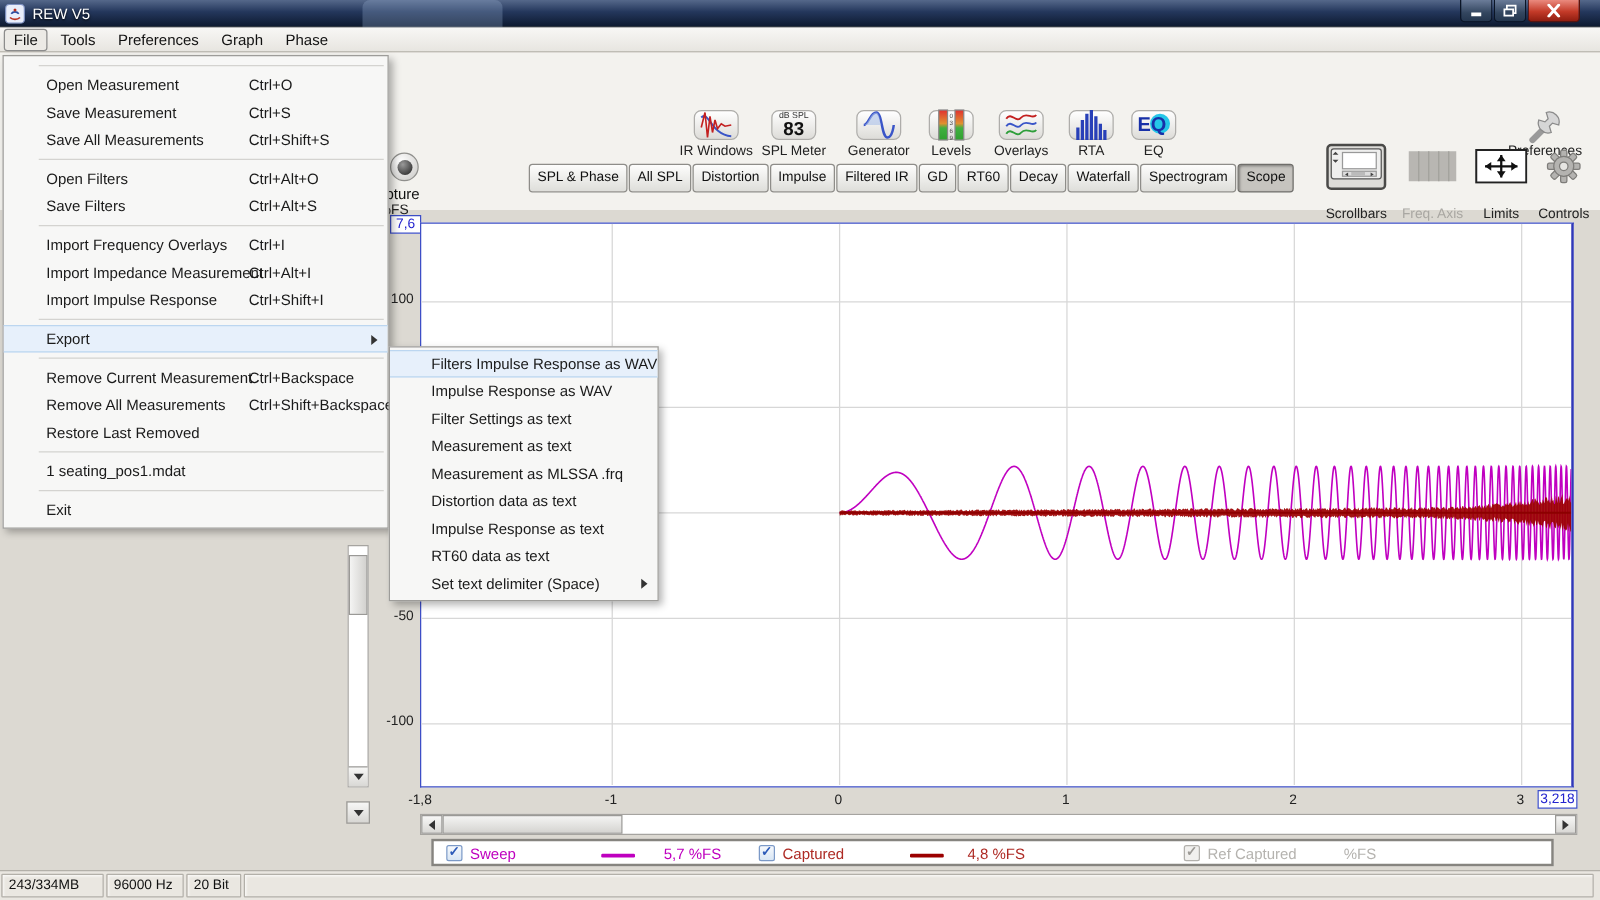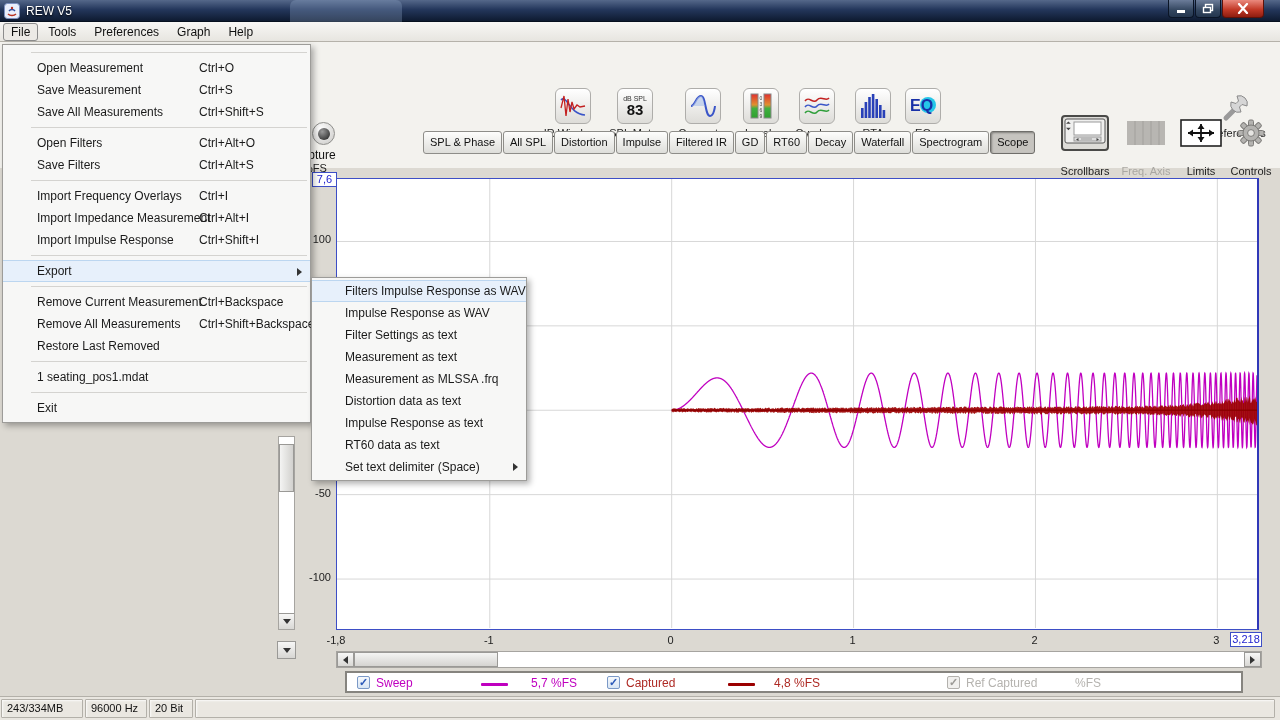--- a/index.html
+++ b/index.html
@@ -24,21 +24,21 @@
   
   .menubar{position:absolute;left:0;top:22px;width:1280px;height:20px;
     background:linear-gradient(#f8f7f5,#e7e5e0);border-bottom:1px solid #b5b2aa;
     display:flex;align-items:center;padding-left:3px;font-size:12px;}
   .mb-item{padding:1px 7px;margin-right:2px;border:1px solid transparent;border-radius:3px;}
   .mb-item.focused{border-color:#8c8c8c;background:#eceae6;}
 
   
   .toolbar{position:absolute;left:0;top:42px;width:1280px;height:126px;background:#f3f2ee;}
   .tool-group{position:absolute;top:46px;width:64px;text-align:center;}
-  .tool-btn{width:36px;height:36px;margin:0 auto;border:1px solid #aeadaa;border-radius:6px;
+  .tool-btn{width:36px;height:24px;margin:0 auto;border:1px solid #aeadaa;border-radius:6px;
     background:linear-gradient(#ffffff,#dddcd8);display:flex;align-items:center;justify-content:center;}
   .tool-label{margin-top:3px;font-size:11px;color:#222;white-space:nowrap;}
 
   
   .capture-btn{position:absolute;left:312px;top:122px;width:23px;height:23px;border-radius:50%;
     border:1px solid #8f8f8c;background:radial-gradient(circle at 35% 30%,#ffffff,#c9c8c5);}
   .capture-btn .ball{position:absolute;left:5px;top:5px;width:12px;height:12px;border-radius:50%;
     background:radial-gradient(circle at 35% 30%,#9a9a9a,#1c1c1c);}
   .capture-label{position:absolute;left:293px;top:148px;font-size:12px;color:#111;}
 
@@ -146,21 +146,21 @@
         <path d="M2 1 L10 10 M10 1 L2 10" stroke="#fff" stroke-width="2.2" stroke-linecap="round"></path>
       </svg>
     </div>
   </div>
 
   <div class="menubar" id="menubar">
       <div class="mb-item focused">File</div>
       <div class="mb-item">Tools</div>
       <div class="mb-item">Preferences</div>
       <div class="mb-item">Graph</div>
-      <div class="mb-item">Help</div>
+      <div class="mb-item">Phase</div>
     </div>
 
   <div class="toolbar">
 
     <div class="tool-group" style="left:541px">
       <div class="tool-btn">
         <svg width="28" height="28" viewBox="0 0 28 28">
           <path d="M2 8 C8 2 10 22 26 23" stroke="#3a55c8" fill="none" stroke-width="1.6"></path>
           <path d="M2 16 L5 4 L7 24 L9 7 L11 20 L13 10 L15 17 L18 13 L21 15 L26 14" stroke="#c32020" fill="none" stroke-width="1.3"></path>
         </svg>

